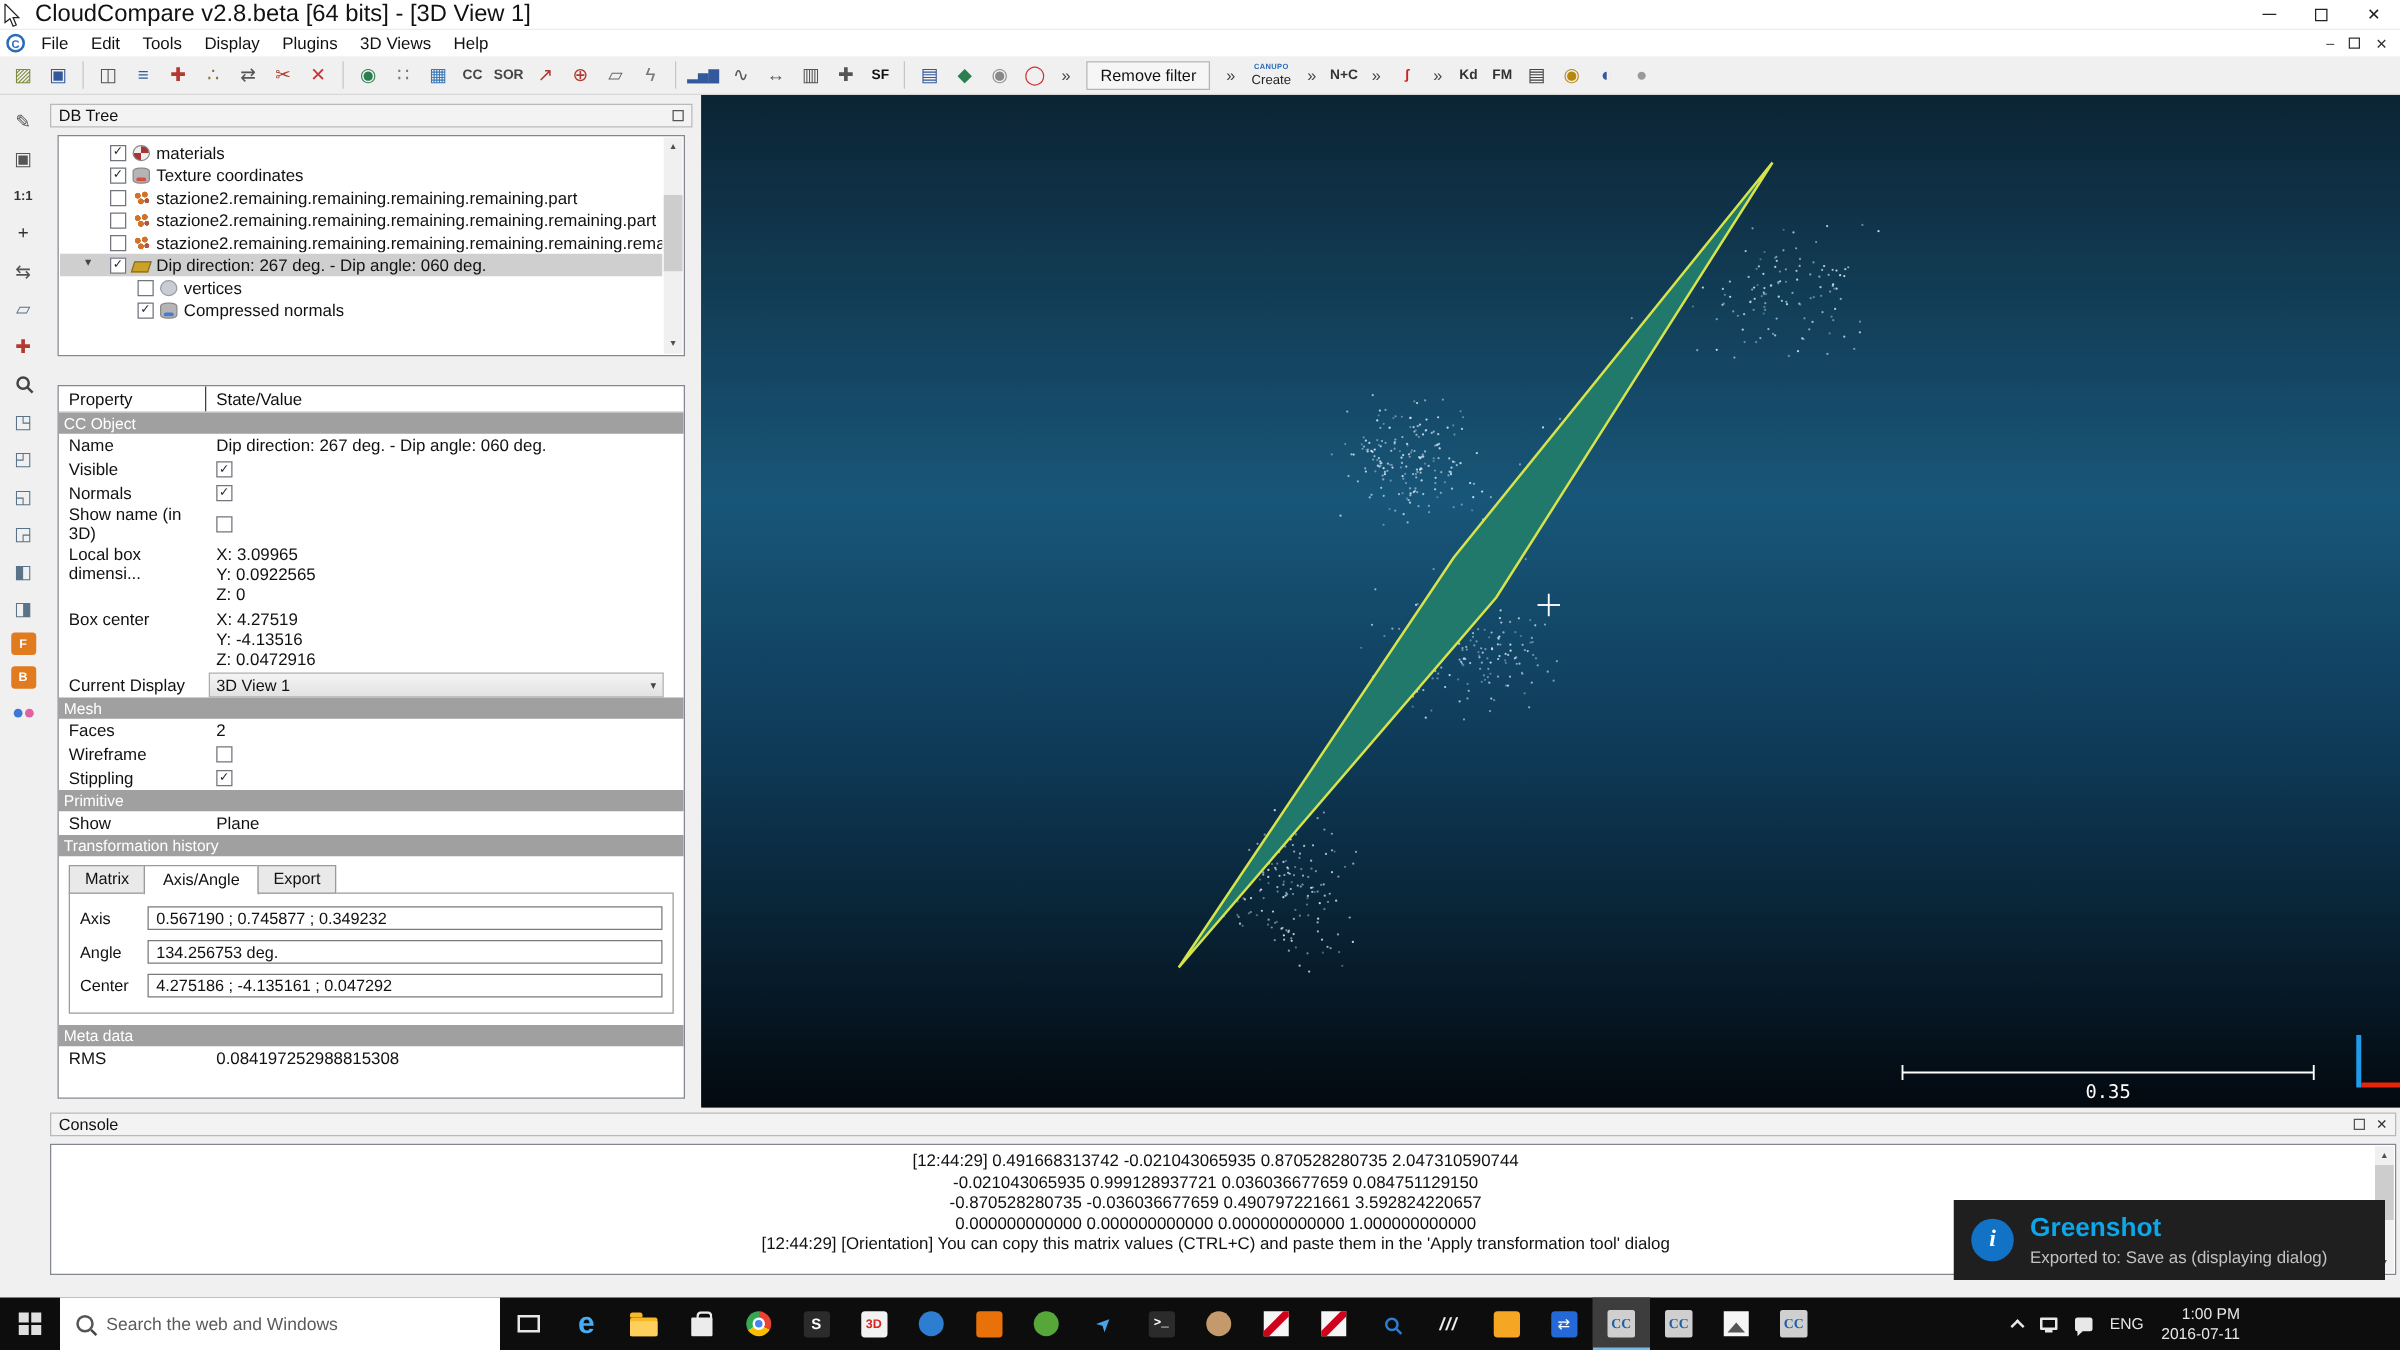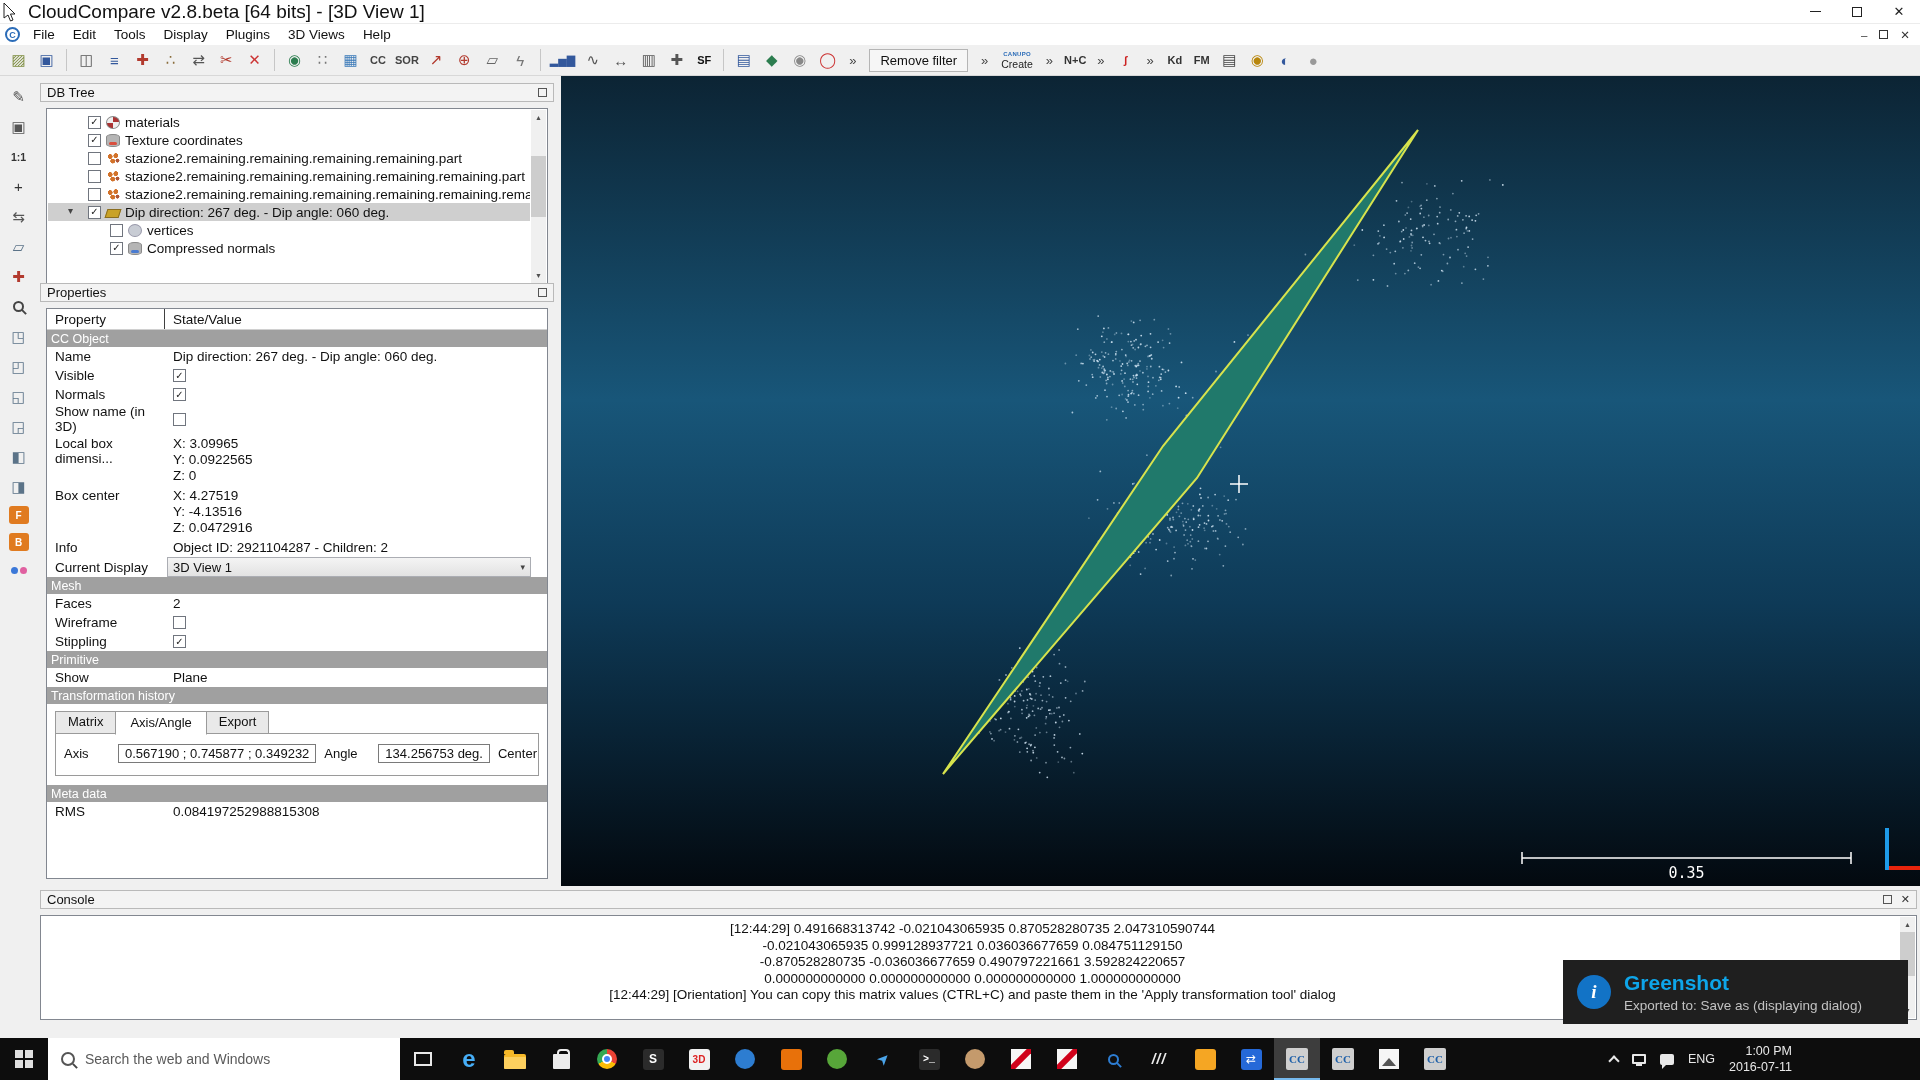--- a/index.html
+++ b/index.html
@@ -107,21 +107,21 @@
   .prop-value { flex:1; padding-left:8px; display:flex; flex-direction:column; justify-content:center; }
   .pv-line { line-height:16px; }
   .combo-row .prop-value { padding-left:2px; padding-right:16px; }
   .combo { height:20px; background:linear-gradient(#f4f4f4,#e2e2e2); border:1px solid #abadb3;
            display:flex; align-items:center; justify-content:space-between; padding:0 5px; font-size:13px; width:100%; }
   .combo-arrow { font-size:9px; color:#444; }
   .prop-tabs { display:flex; padding:7px 0 0 8px; position:relative; z-index:2; }
   .ptab { border:1px solid #9a9a9a; background:#e9e9e9; padding:2px 12px 3px; font-size:13px; margin-right:-1px; }
   .ptab.active { background:#fff; border-bottom-color:#fff; margin-bottom:-1px; padding:3px 14px 4px; }
   .prop-fieldbox { border:1px solid #9a9a9a; margin:-1px 8px 0 8px; position:relative; z-index:1;
-                   padding:10px 8px 12px; display:flex; flex-direction:row; gap:8px; background:#fff;}
+                   padding:10px 8px 12px; display:flex; flex-direction:column; gap:8px; background:#fff;}
   .field-row { display:flex; align-items:center; gap:8px; }
   .field-label { width:46px; font-size:13px; flex:none;}
   .field-input { flex:1; border:1px solid #7a7a7a; background:#fff; height:19px; display:flex;
                  align-items:center; padding:0 6px; font-size:13px; white-space:nowrap; overflow:hidden;}
 
   
   #viewport { position:absolute; left:561px; top:76px; width:1359px; height:810px; background:#04111c; }
 
   
   #console-panel { position:absolute; left:37px; top:890px; right:0; height:130px; }
@@ -361,24 +361,20 @@
       <span class="sb-arrow">▲</span>
       <span class="sb-track">
           <span class="sb-thumb" style="top:22%;height:42%"></span>
         </span>
       <span class="sb-arrow">▼</span>
     </div>
   </div>
 </div>
 
 <div id="props-panel">
-  <div class="panel-caption">
-    <span>Properties</span>
-    <span class="float-btn"></span>
-  </div>
   <div class="propbox">
     <div class="prop-header">
       <span class="h1">Property</span>
       <span class="h2">State/Value</span>
     </div>
     <div id="prop-rows">
         <div class="prop-section">CC Object</div>
         <div class="prop-row">
           <span class="prop-label">Name</span>
           <span class="prop-value">Dip direction: 267 deg. - Dip angle: 060 deg.</span>
@@ -409,24 +405,20 @@
             <div class="pv-line">Z: 0</div>
           </span>
         </div>
         <div class="prop-row multi">
           <span class="prop-label">Box center</span>
           <span class="prop-value">
             <div class="pv-line">X: 4.27519</div>
             <div class="pv-line">Y: -4.13516</div>
             <div class="pv-line">Z: 0.0472916</div>
           </span>
-        </div>
-        <div class="prop-row">
-          <span class="prop-label">Info</span>
-          <span class="prop-value">Object ID: 2921104287 - Children: 2</span>
         </div>
         <div class="prop-row combo-row">
           <span class="prop-label">Current Display</span>
           <span class="prop-value">
             <span class="combo">
               <span class="combo-text">3D View 1</span>
               <span class="combo-arrow">▾</span>
             </span>
           </span>
         </div>

